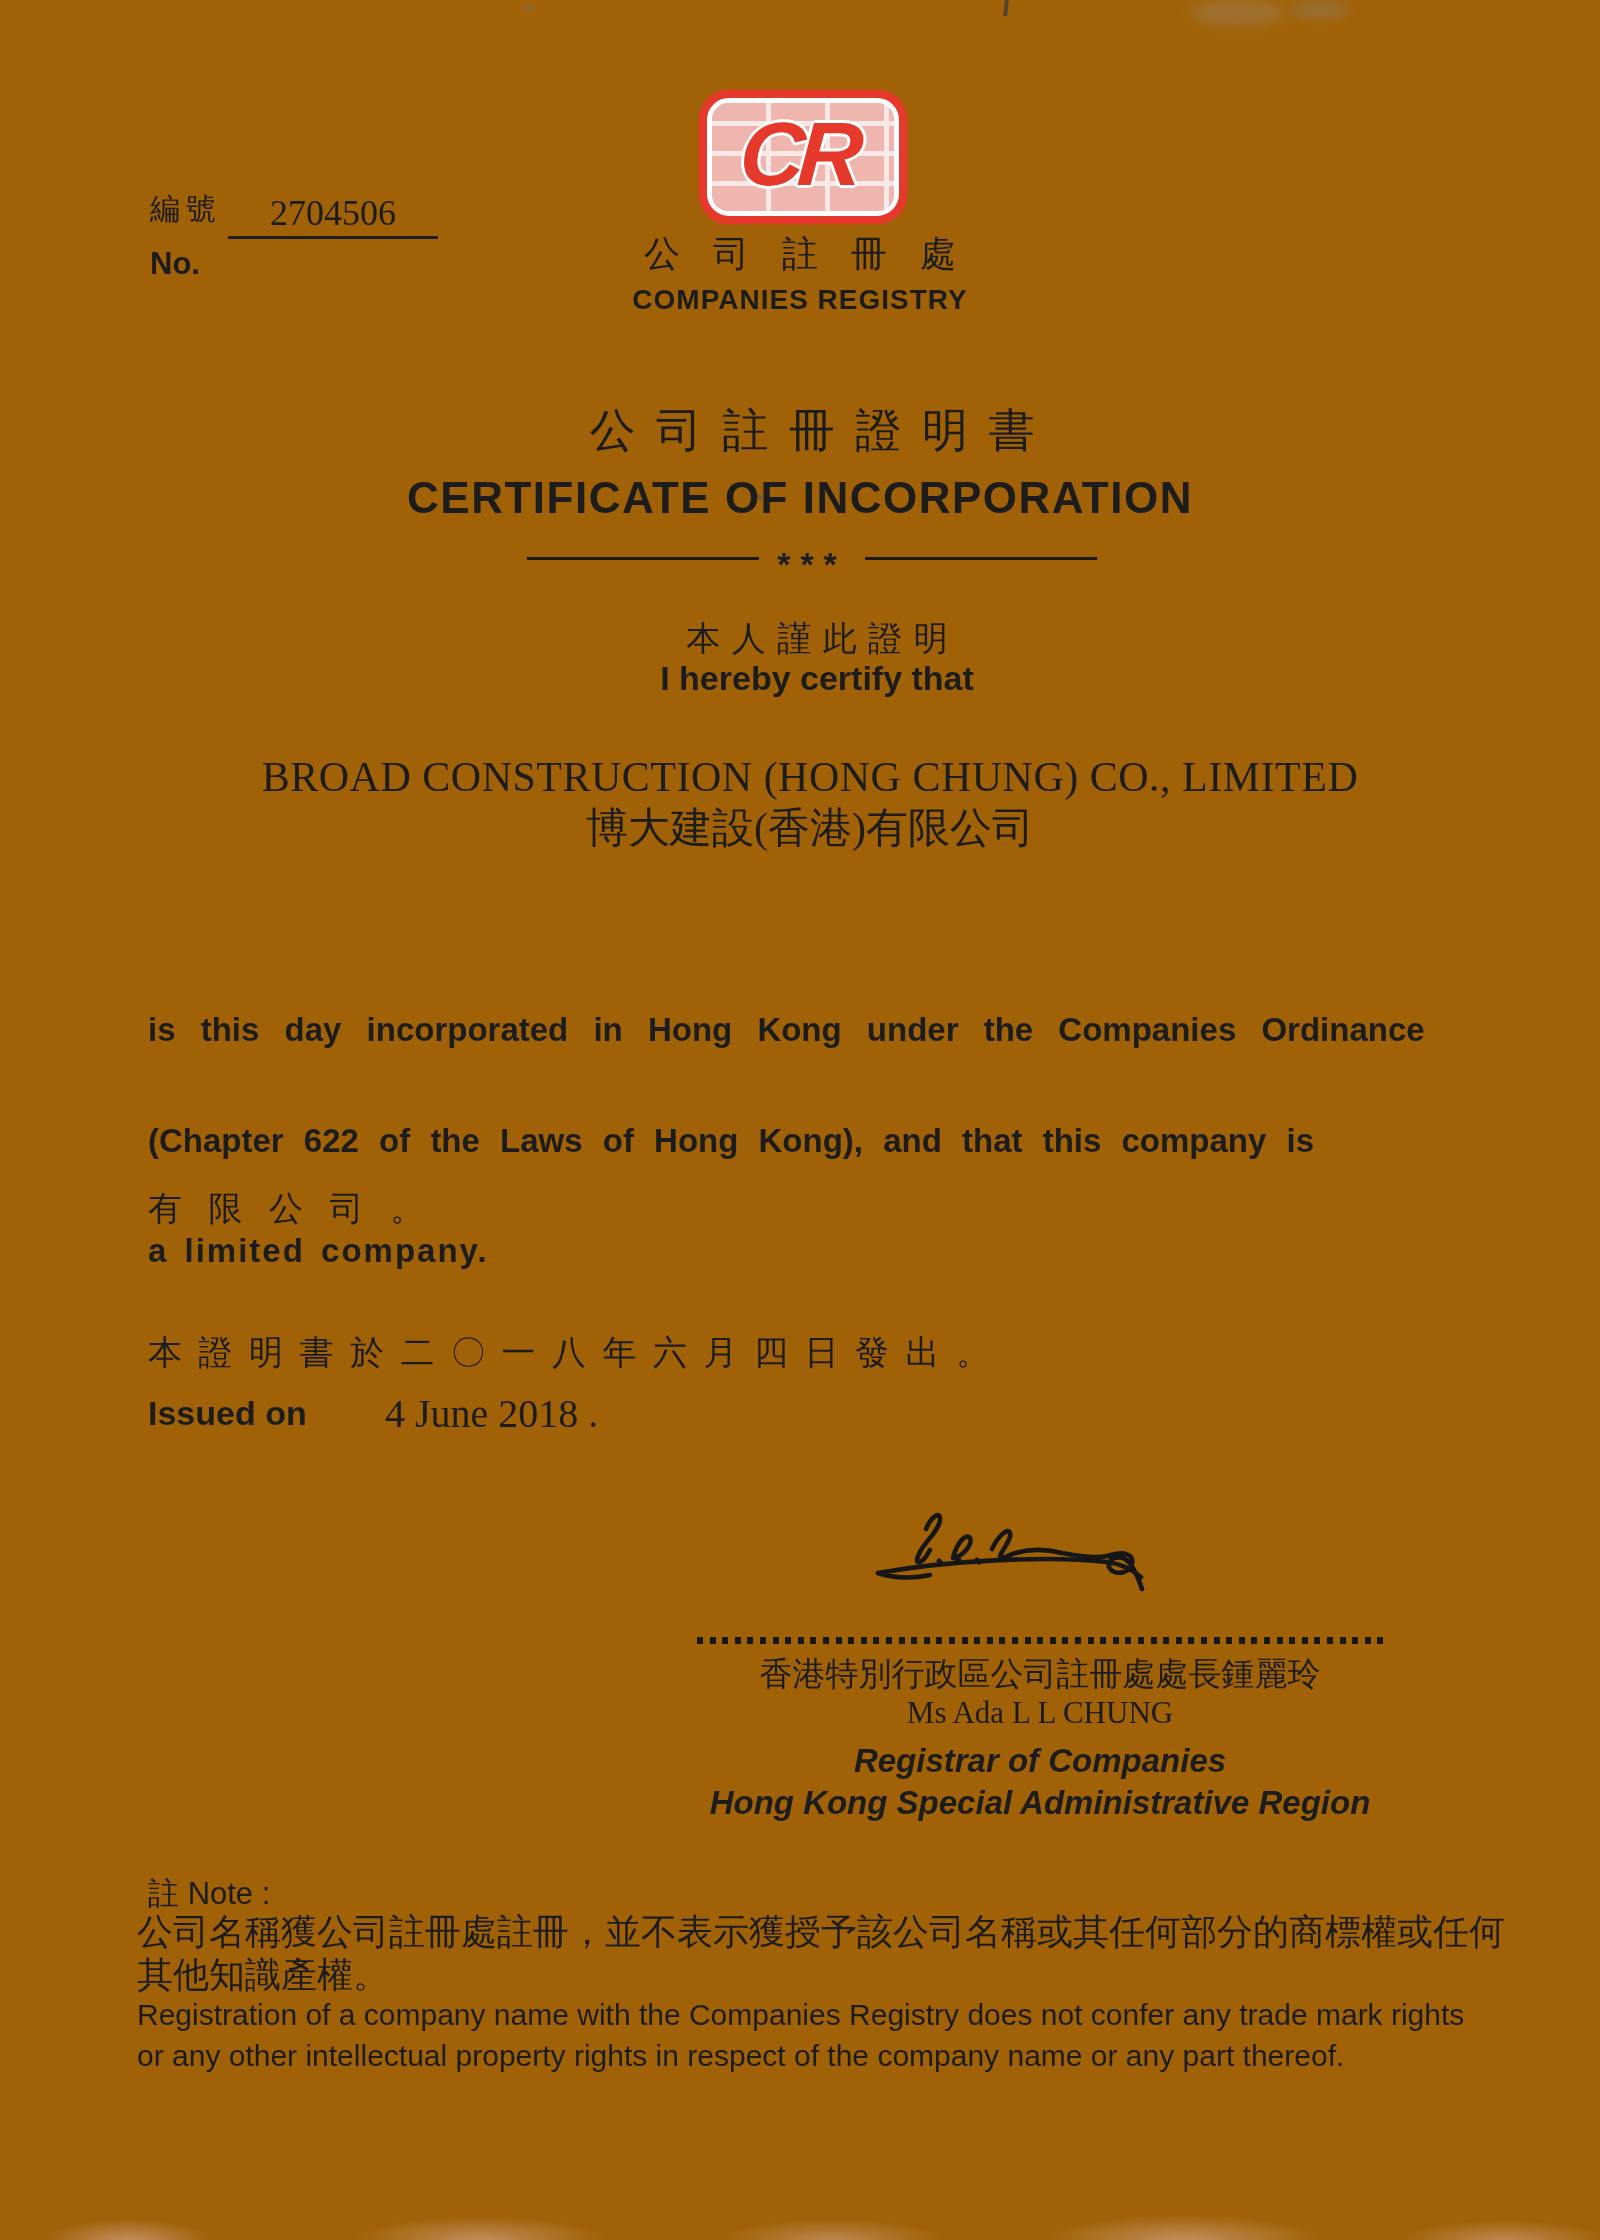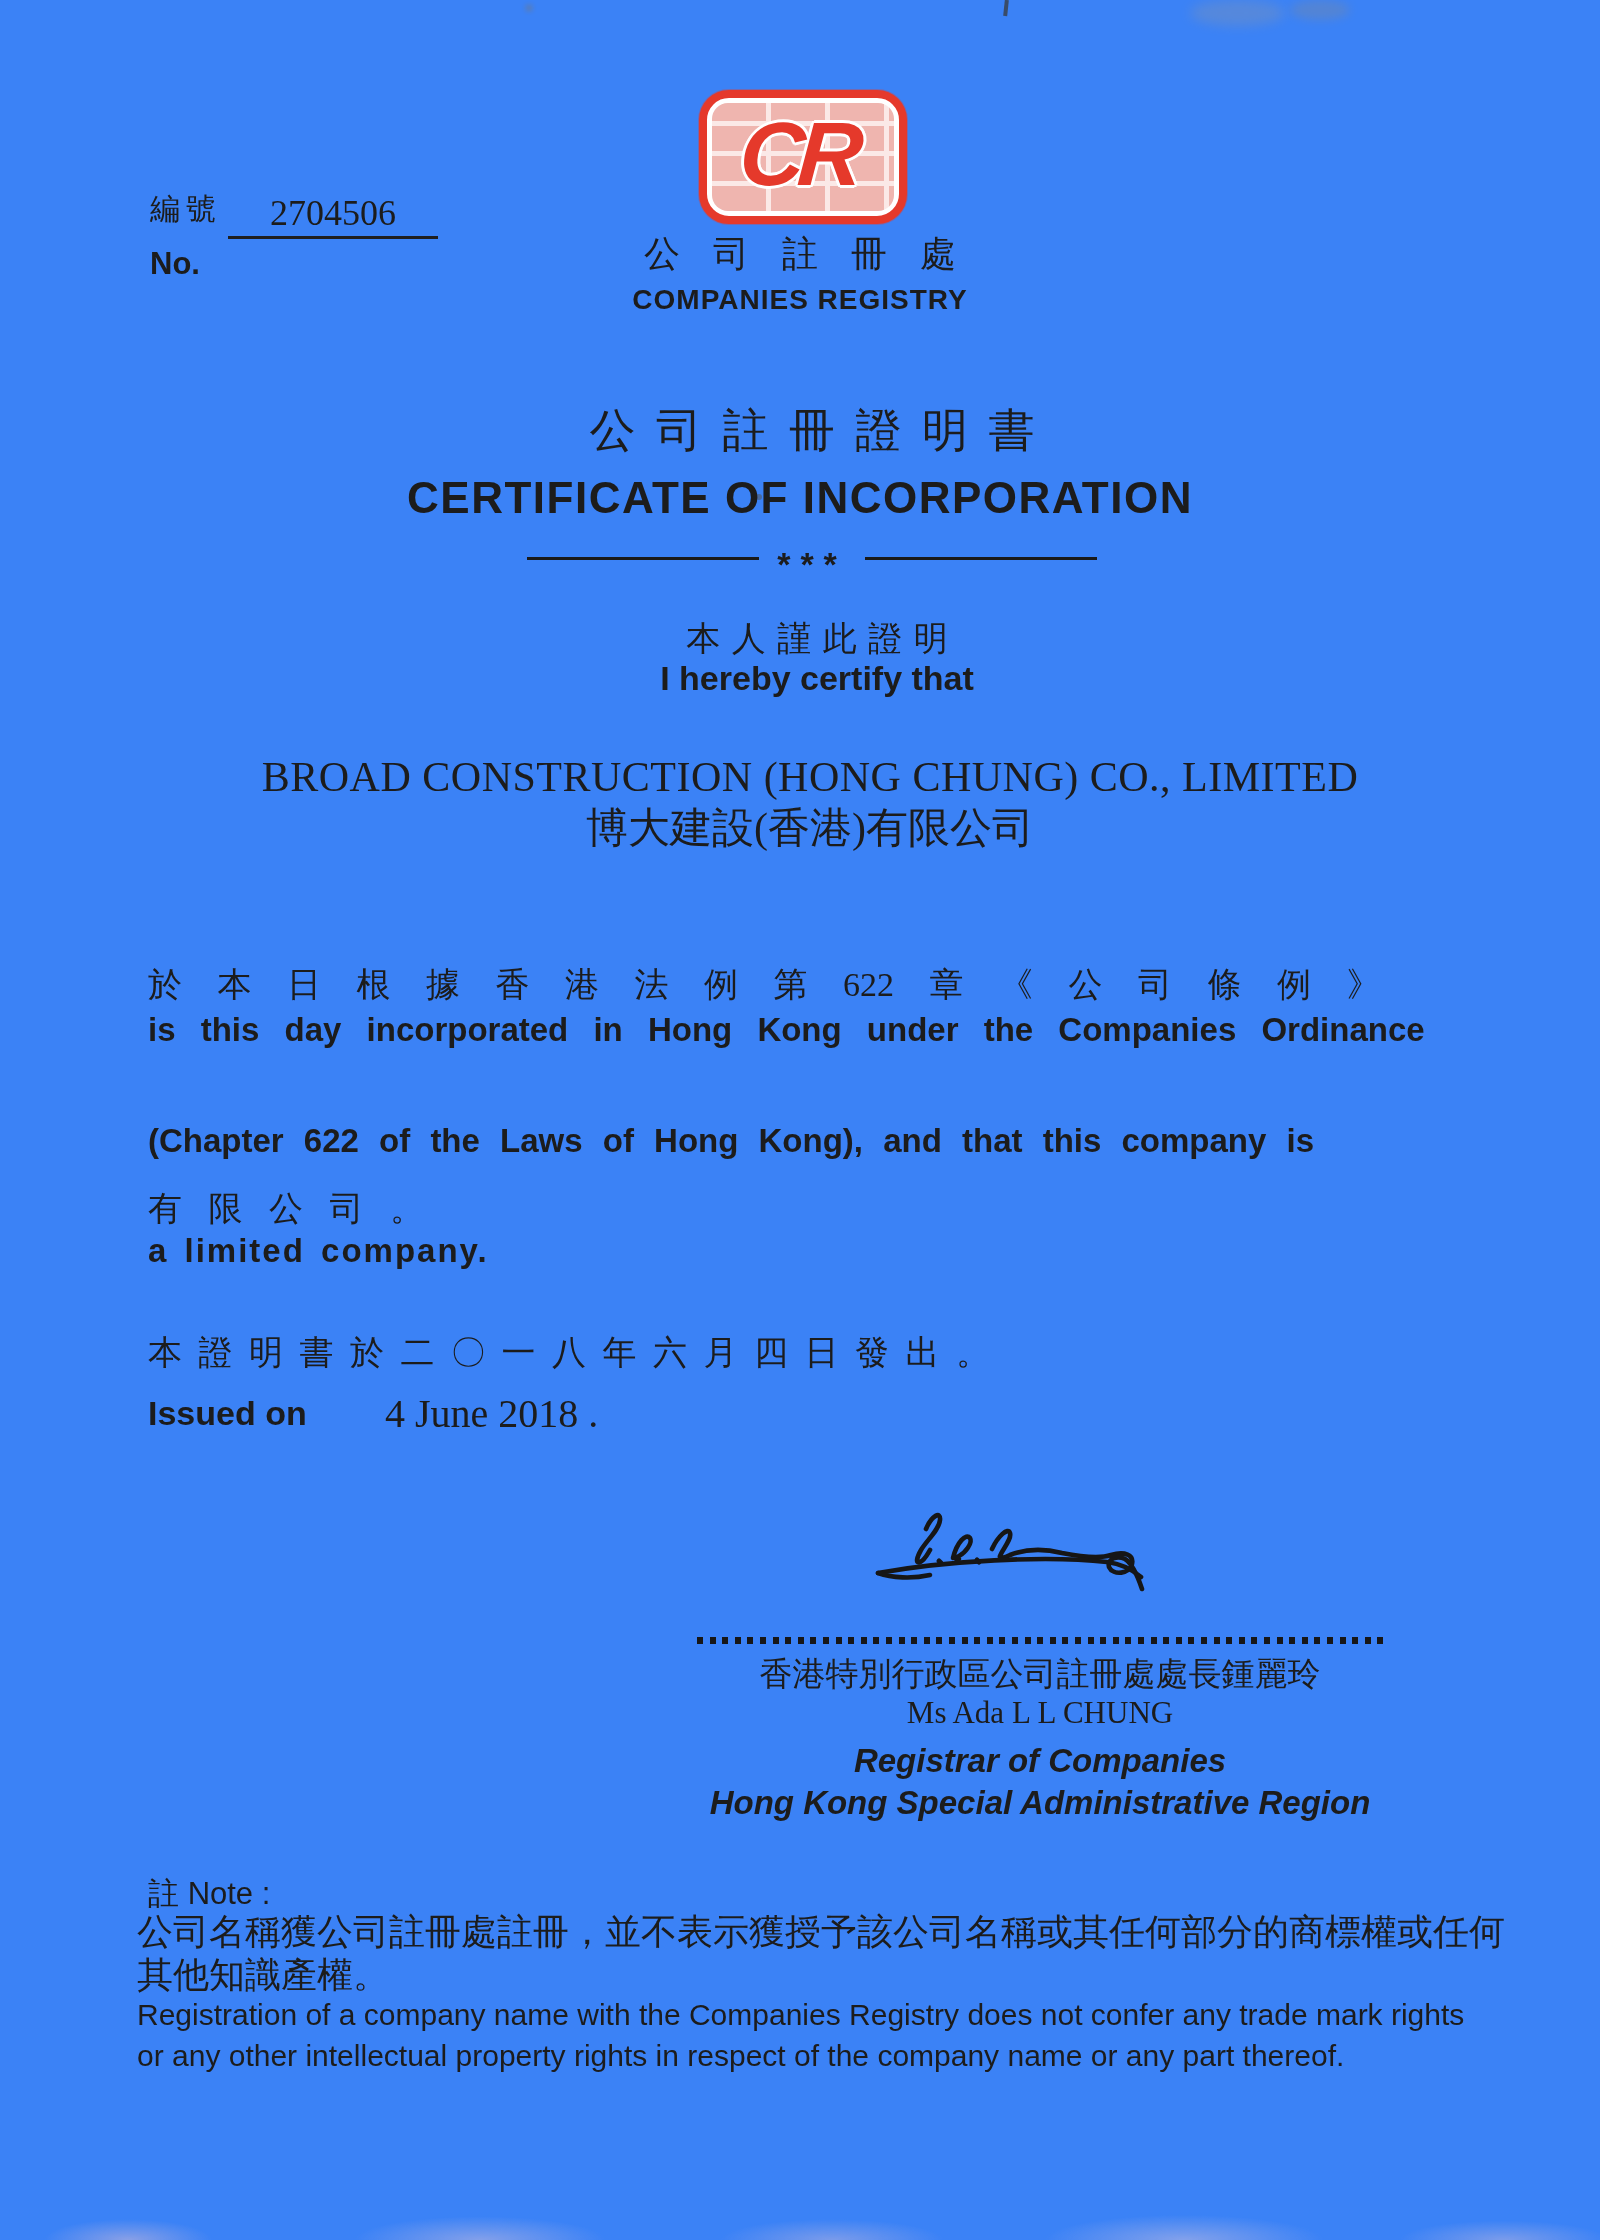--- a/index.html
+++ b/index.html
@@ -1,18 +1,18 @@
 <!DOCTYPE html>
 <html><head>
 <meta charset="utf-8">
 <style>
   * { margin:0; padding:0; box-sizing:border-box; }
   html,body { background:#ffffff; }
   .page {
-    position:relative; width:1600px; height:2240px; background:#3b82f6;
+    position:relative; width:1600px; height:2240px; background:#a16207;
     font-family:"Liberation Sans", sans-serif; color:#1c1c1c; overflow:hidden;
   }
   .abs { position:absolute; }
   .center { left:0; right:0; text-align:center; }
   .cjk { font-family:"Liberation Serif","DejaVu Serif",serif; }
   .serif { font-family:"Liberation Serif","DejaVu Serif",serif; }
   .sans { font-family:"Liberation Sans","DejaVu Sans",sans-serif; }
 
   
   .no-label-cjk { left:150px; top:194px; font-size:30px; letter-spacing:6px; line-height:1; }
@@ -132,21 +132,20 @@
     <span class="stars">***</span>
     <span class="rule"></span>
   </div>
 
   <div class="abs certify-cjk cjk">本 人 謹 此 證 明</div>
   <div class="abs certify-en sans">I hereby certify that</div>
 
   <div class="abs company-en serif">BROAD CONSTRUCTION (HONG CHUNG) CO., LIMITED</div>
   <div class="abs company-cjk cjk">博大建設(香港)有限公司</div>
 
-  <div class="abs p-cjk p1-cjk cjk">於 本 日 根 據 香 港 法 例 第 622 章 《 公 司 條 例 》</div>
   <div class="abs p-en  p1-en sans">is this day incorporated in Hong Kong under the Companies Ordinance</div>
   <div class="abs p-en  p2-en sans">(Chapter 622 of the Laws of Hong Kong), and that this company is</div>
   <div class="abs p-cjk p3-cjk cjk">有 限 公 司 。</div>
   <div class="abs p-en  p3-en sans">a limited company.</div>
 
   <div class="abs issued-cjk cjk">本 證 明 書 於 二 〇 一 八 年 六 月 四 日 發 出 。</div>
   <div class="abs issued-en-label sans">Issued on</div>
   <div class="abs issued-date serif">4 June 2018 .</div>
 
   <svg class="abs sig-svg" width="330" height="115" viewBox="0 0 330 115" fill="none">

